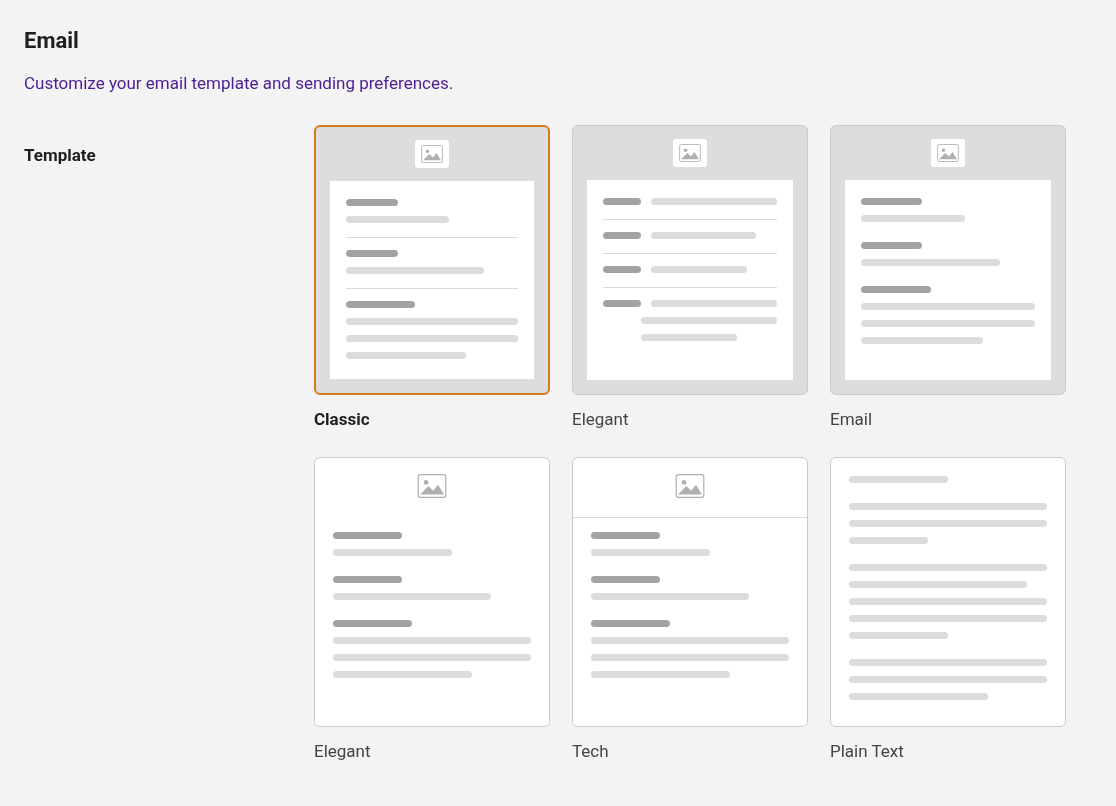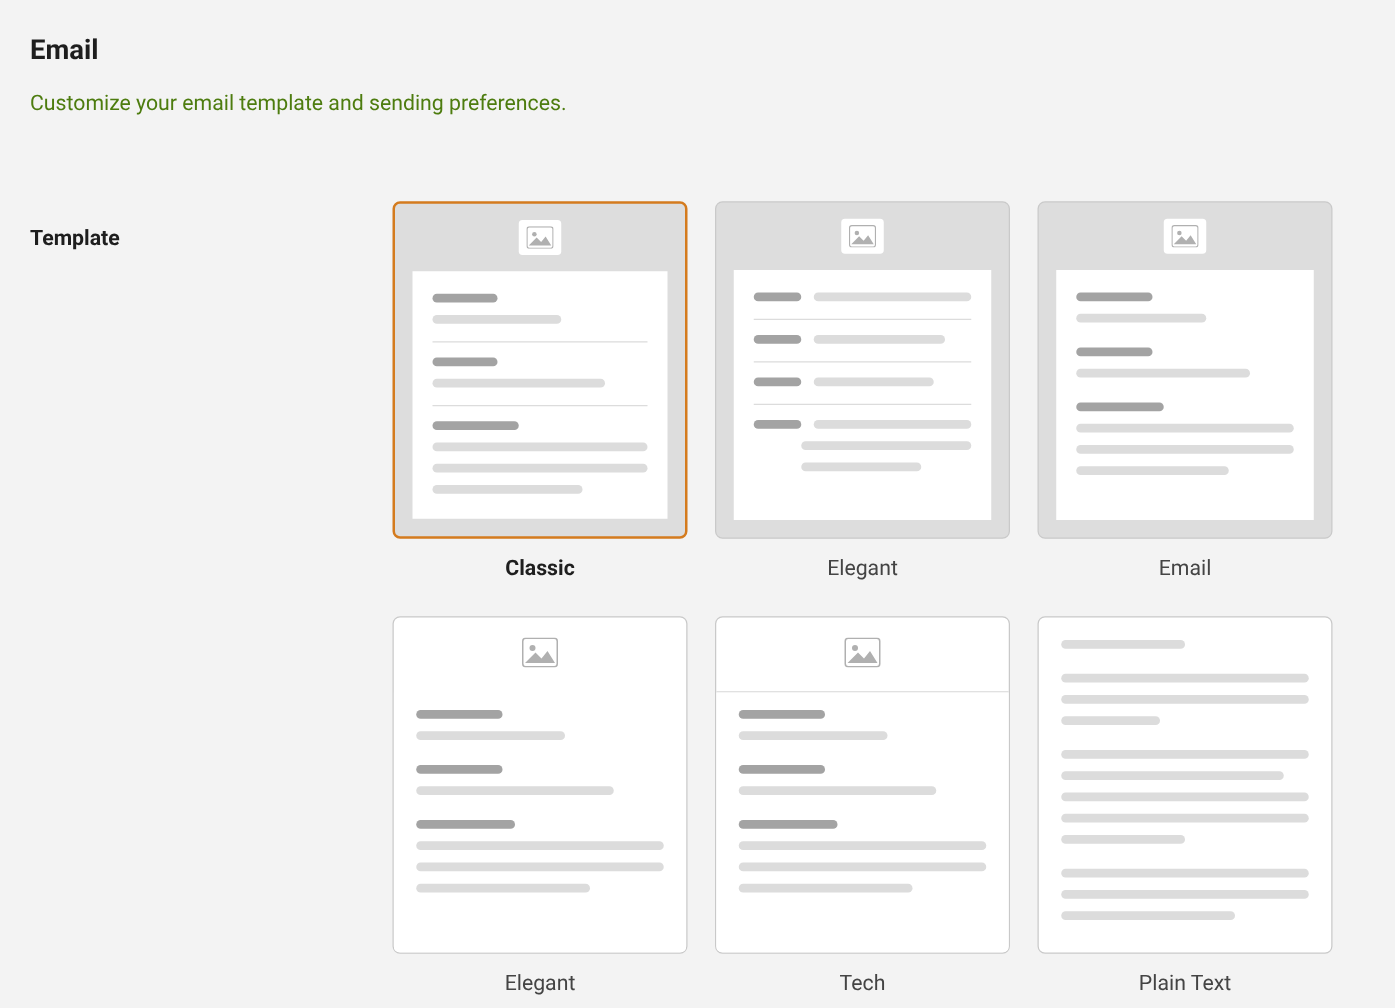--- a/index.html
+++ b/index.html
@@ -12,22 +12,22 @@
       color: #1e1e1e;
     }
     .page-title {
       font-size: 22px;
       font-weight: 700;
       margin-bottom: 20px;
     }
     .page-subtitle {
       font-size: 17px;
       font-weight: 400;
-      color: #4d7c0f;
-      margin-bottom: 68px;
+      color: #4c1d95;
+      margin-bottom: 32px;
     }
     .row {
       display: flex;
       align-items: flex-start;
       gap: 0;
     }
     .field-label {
       font-size: 17px;
       font-weight: 700;
       width: 290px;
@@ -36,21 +36,20 @@
     }
     .templates-grid {
       display: grid;
       grid-template-columns: repeat(3, 236px);
       column-gap: 22px;
       row-gap: 28px;
     }
     .template-option {
       display: flex;
       flex-direction: column;
-      align-items: center;
       cursor: pointer;
     }
     .template-card {
       width: 236px;
       height: 270px;
       border-radius: 6px;
       border: 1px solid #c9c9c9;
       background: #dddddd;
       display: flex;
       flex-direction: column;

